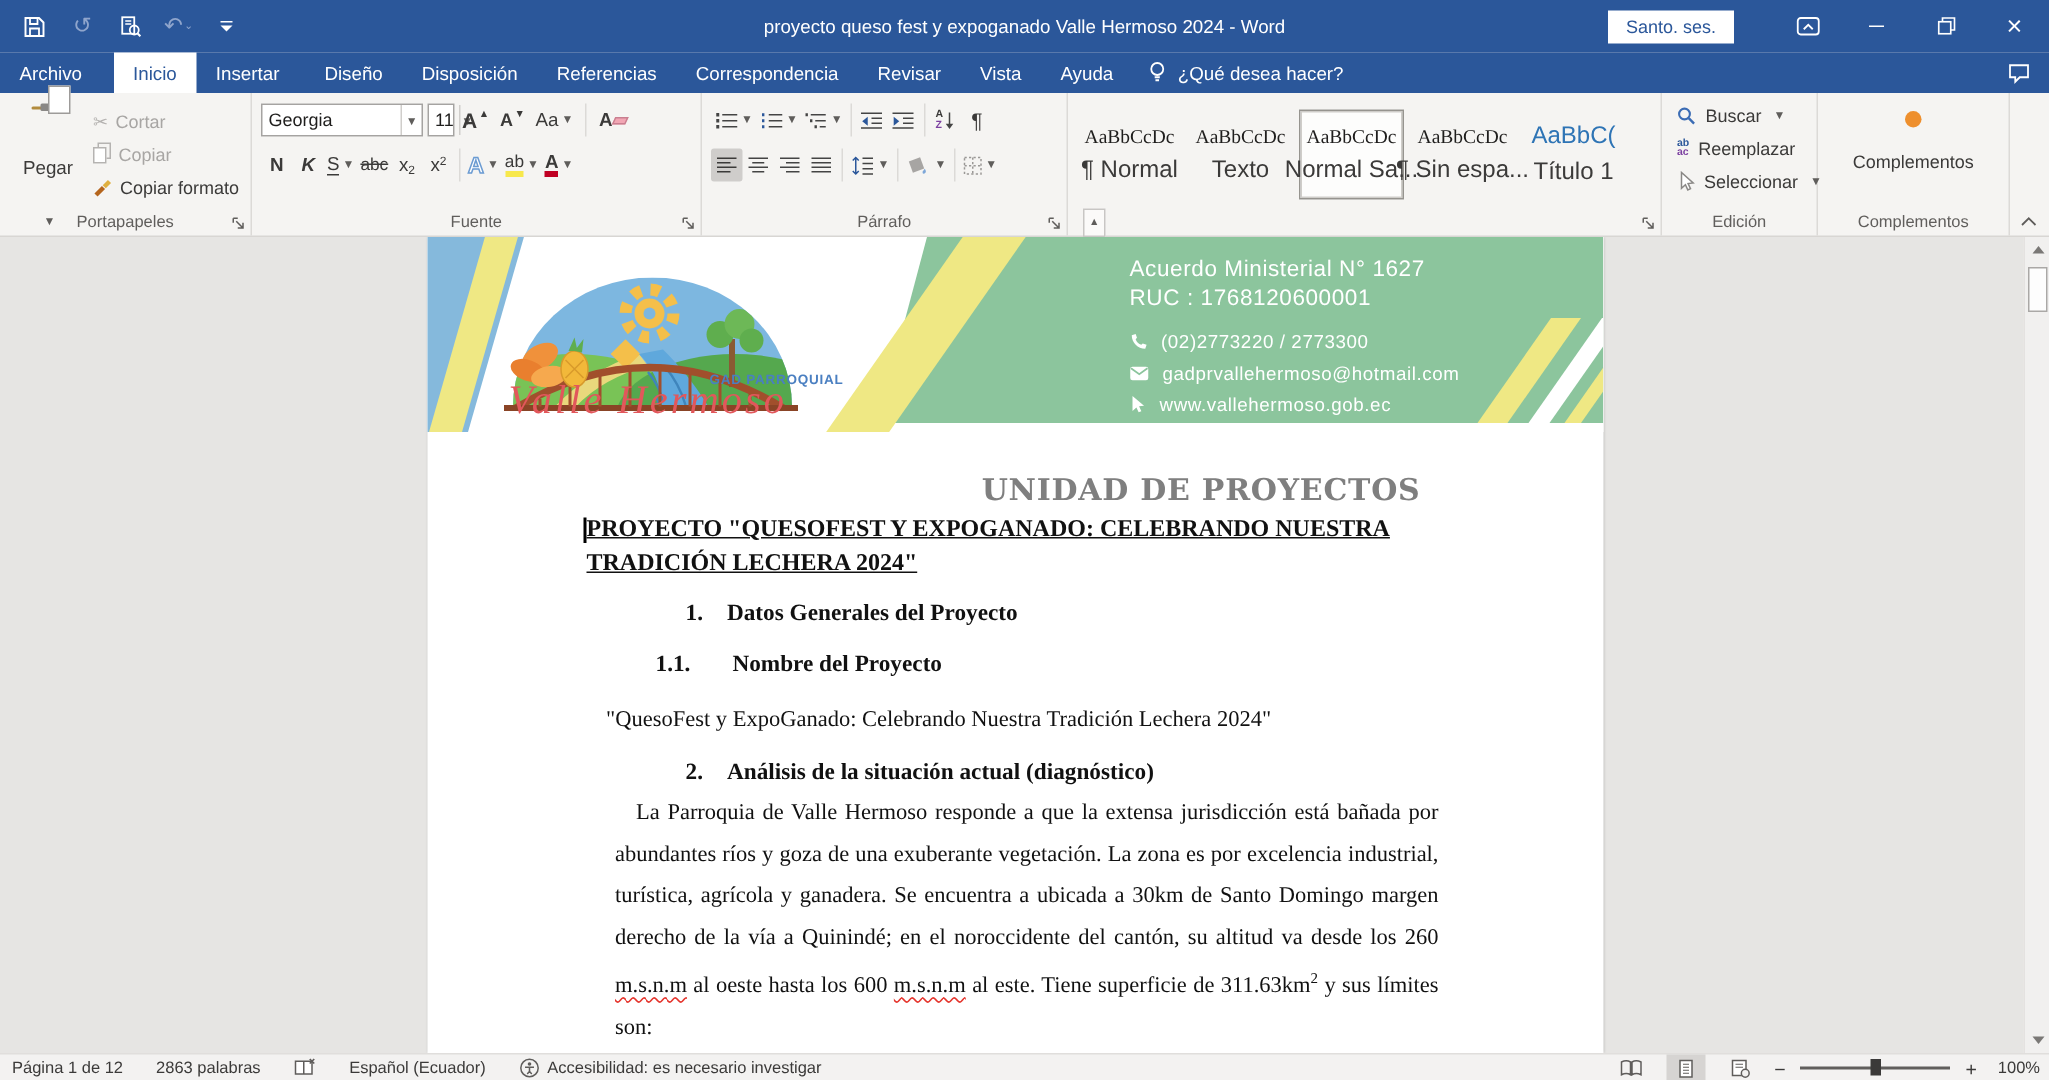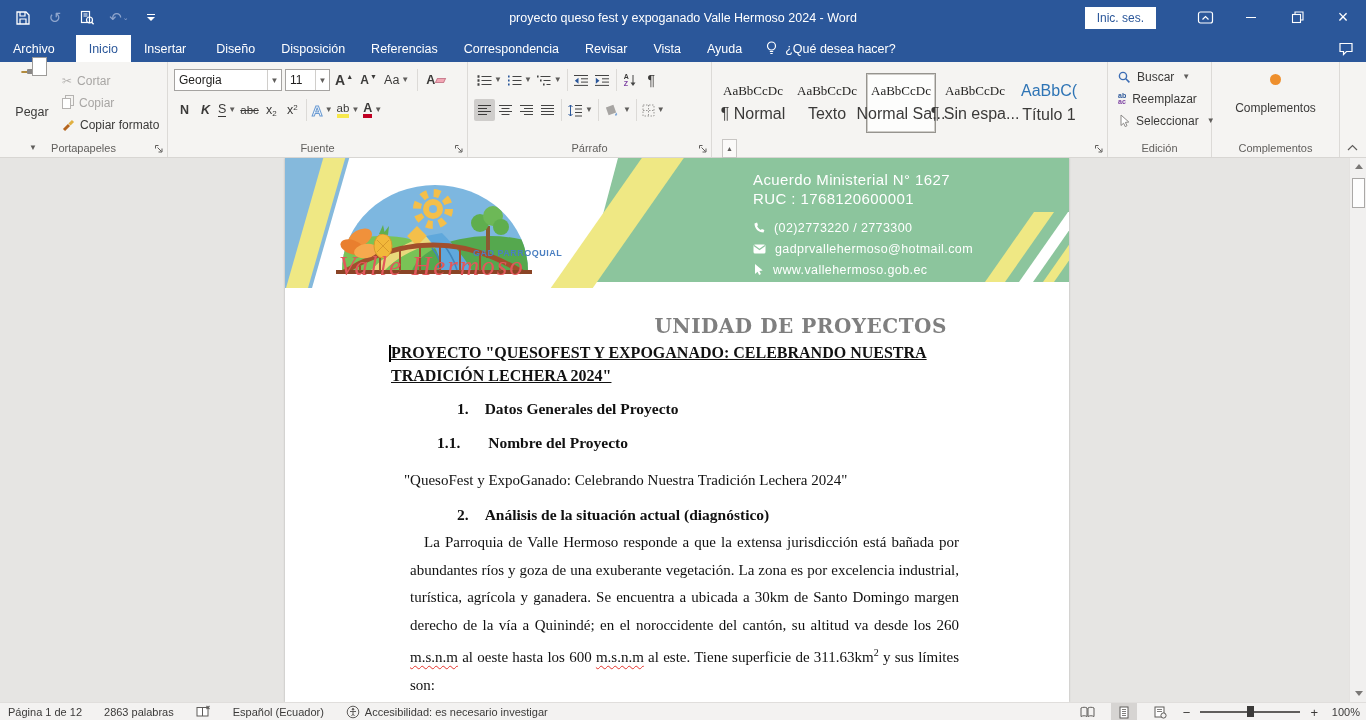--- a/index.html
+++ b/index.html
@@ -154,21 +154,21 @@
     <span class="qat-btn dimglyph">↶<span style="font-size:7px;color:#8fa5cc;margin-left:1px;">⌄</span></span>
     <span class="qat-btn">
       <span style="display:flex;flex-direction:column;align-items:center;gap:2px;">
           <span style="width:8px;height:1.5px;background:#fff;"></span>
           <span style="width:0;height:0;border-left:4px solid transparent;border-right:4px solid transparent;border-top:4px solid #fff;"></span>
         </span>
     </span>
   </div>
   <div class="title-text">proyecto queso fest y expoganado Valle Hermoso 2024  -  Word</div>
   <div class="tb-right">
-    <span class="signin">Inic. ses.</span>
+    <span class="signin">Santo. ses.</span>
     <span class="winbtn">
       <svg width="17" height="15" viewBox="0 0 17 15">
           <rect x="1.5" y="2" width="14" height="11" rx="2" fill="none" stroke="#fff" stroke-width="1.2"></rect>
           <path d="M5.5 9.5l3-3 3 3" fill="none" stroke="#fff" stroke-width="1.2"></path>
         </svg>
     </span>
     <span class="winbtn">
         <span class="bar"></span>
       </span>
     <span class="winbtn">
@@ -247,21 +247,21 @@
     </span>
   </div>
 
   <div class="rgroup" style="width:300px;">
     <div class="rg-body">
       <div class="font-row1">
         <span class="combo" style="width:108px;">
             <span class="cval">Georgia</span>
             <span class="carr">▼</span>
           </span>
-        <span class="combo" style="width:45px;">
+        <span class="combo" style="width:18px;">
             <span class="cval">11</span>
             <span class="carr">▼</span>
           </span>
         <span class="rbtn">
             <span class="glyph-b" style="font-size:14px;">A</span>
             <span class="tinyup">▲</span>
           </span>
         <span class="rbtn">
             <span class="glyph-b" style="font-size:12px;">A</span>
             <span class="tinyup">▼</span>

